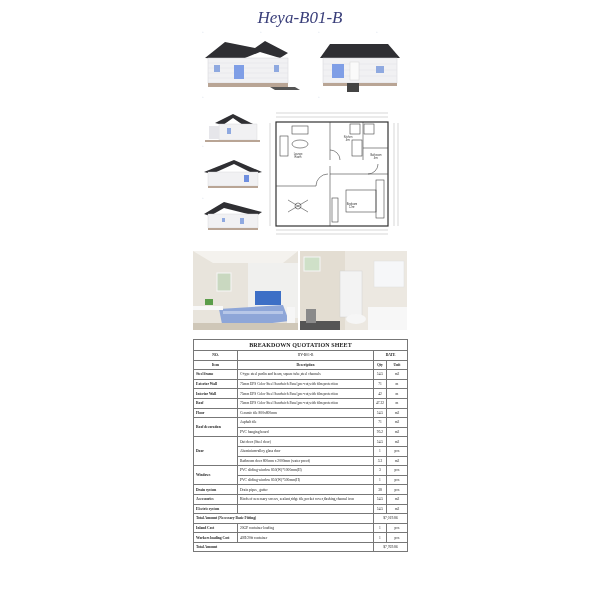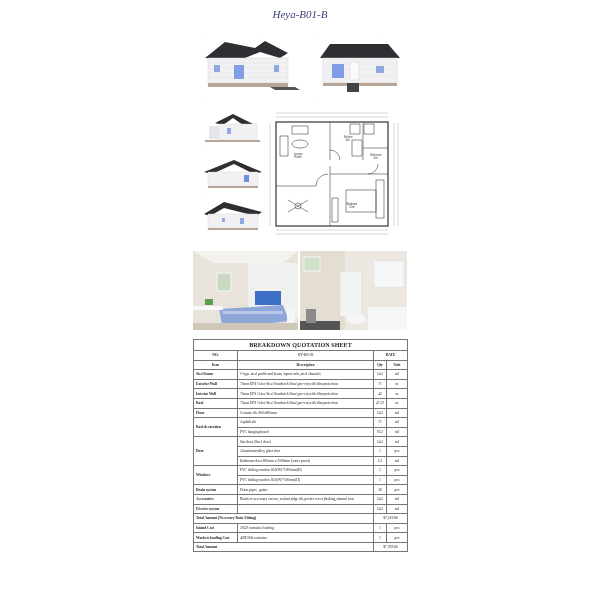--- a/index.html
+++ b/index.html
@@ -1,18 +1,18 @@
 <!DOCTYPE html>
 <html><head>
 <meta charset="utf-8">
 <style>
   html, body { margin:0; padding:0; background:#ffffff; }
   body { width:600px; height:600px; position:relative; overflow:hidden; font-family:"Liberation Serif", serif; color:#222; }
   .page { position:absolute; left:190px; top:0; width:220px; height:600px; }
-  .title { position:absolute; left:0; top:8px; width:220px; text-align:center; font-style:italic; font-size:11px; color:#3a3f7a; }
+  .title { position:absolute; left:0; top:8px; width:220px; text-align:center; font-style:italic; font-size:17px; color:#3a3f7a; }
   .wm { position:absolute; font-size:5px; color:#c9d3e3; }
   .house { position:absolute; }
   .img-box { position:absolute; overflow:hidden; }
   table.quote { position:absolute; left:3px; top:339px; width:214px; border-collapse:collapse; font-size:3.6px; table-layout:fixed; }
   table.quote td, table.quote th { border:0.6px solid #777; padding:0 2px; height:8.6px; line-height:4px; overflow:hidden; }
   table.quote th { font-weight:bold; }
   .sheet-title { font-size:6px; font-weight:bold; text-align:center; height:10px !important; letter-spacing:0.1px; }
   .c { text-align:center; }
   .b { font-weight:bold; }
 </style>

